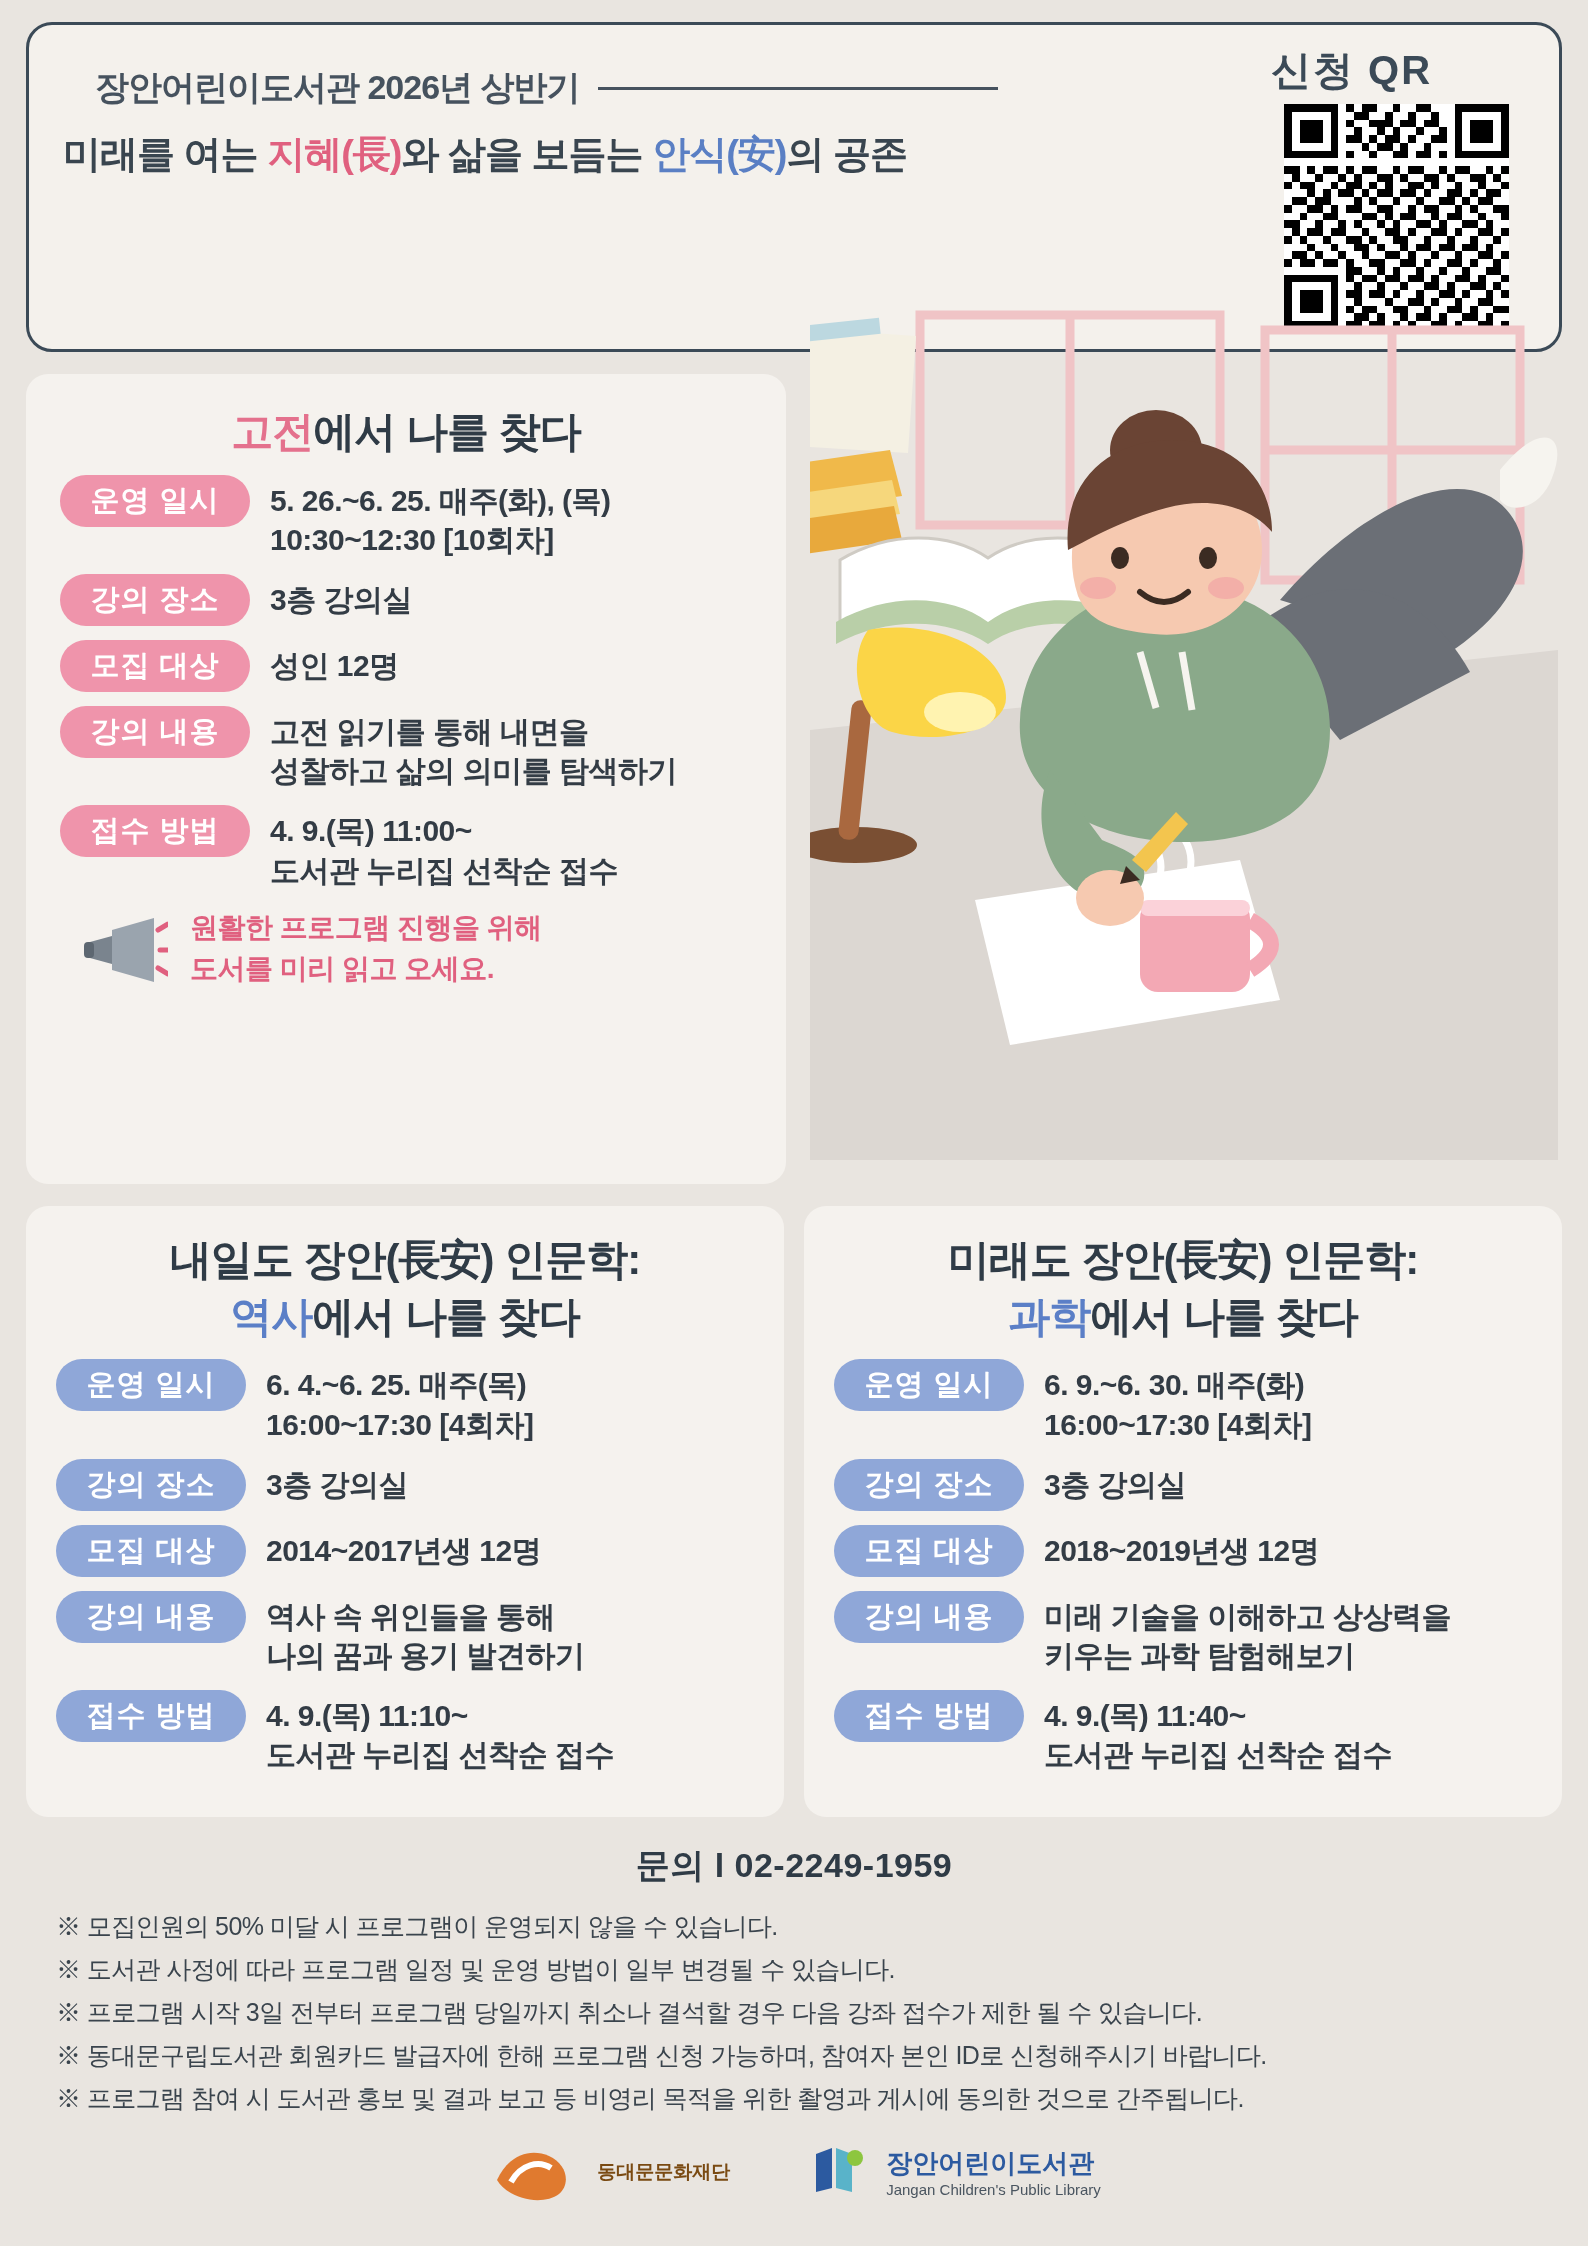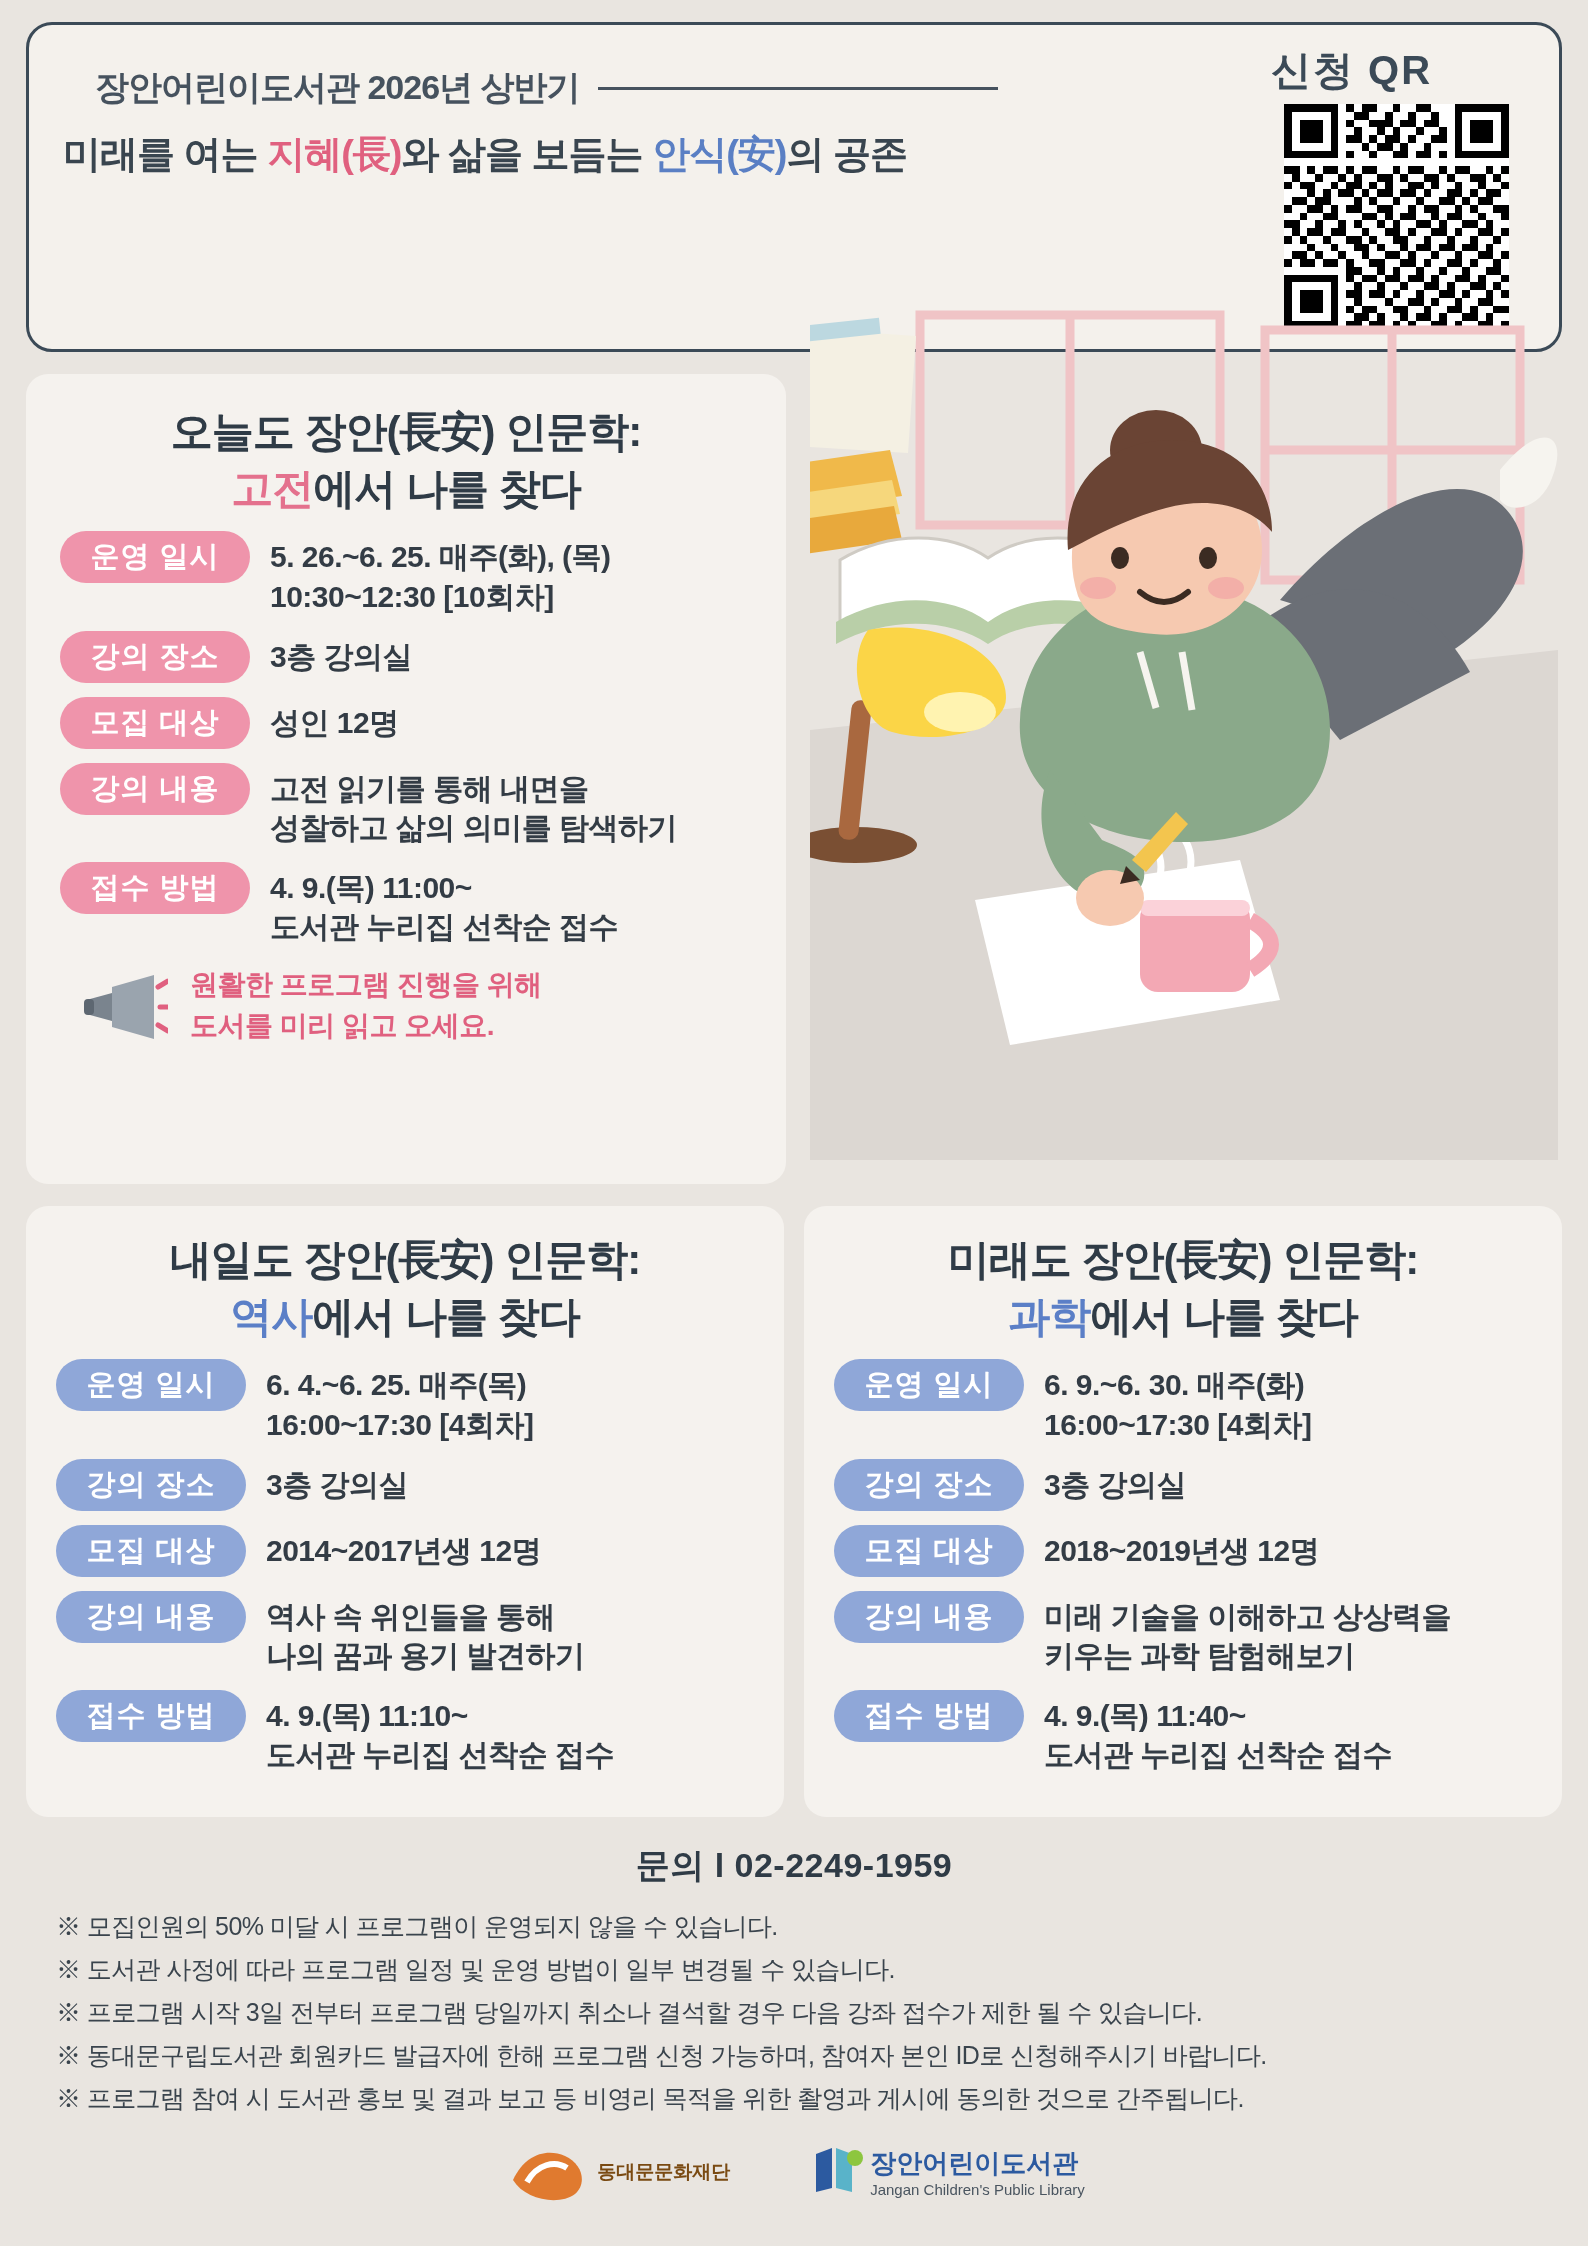--- a/index.html
+++ b/index.html
@@ -127,21 +127,21 @@
   }
   .notes { margin-top: 16px; padding: 0 30px; }
   .note {
     font-size: 25px; color: #3a444d; line-height: 1.72;
     letter-spacing: -0.6px;
   }
   .logos {
     display: flex; align-items: center; justify-content: center;
     gap: 80px; margin-top: 20px;
   }
-  .logo-item { display: flex; align-items: center; gap: 4px; }
+  .logo-item { display: flex; align-items: center; gap: 20px; }
   .logo-text-main { font-size: 26px; font-weight: bold; color: #2c5aa0; }
   .logo-text-sub { font-size: 15px; color: #4a5560; }
 </style>
 </head>
 <body>
 
 <div class="poster">
 
   <div class="header">
     <div class="kicker-row">
@@ -466,21 +466,20 @@
         <path d="M240 470 C220 520 236 580 280 598 C306 608 330 598 334 578 C338 556 310 548 292 540" fill="#8aa98a"></path>
         <ellipse cx="300" cy="598" rx="34" ry="28" fill="#f6c9b0"></ellipse>
         <path d="M322 560 L366 512 L378 524 L336 572 Z" fill="#f3c54e"></path>
         <path d="M316 566 L330 580 L310 584 Z" fill="#3b2b22"></path>
       </g>
     </svg>
   </div>
 
   <div class="card" id="card-classic">
     <div class="card-title">
-      <div>오늘도 장안(長安) 인문학:</div>
       <div><span class="hl-pink">고전</span><span>에서 나를 찾다</span></div>
     </div>
     <div class="rows">
       <div class="row">
         <div class="chip chip-pink">운영 일시</div>
         <div class="row-val" style="white-space:pre-line">5. 26.~6. 25. 매주(화), (목)
 10:30~12:30 [10회차]</div>
       </div>
       <div class="row">
         <div class="chip chip-pink">강의 장소</div>

